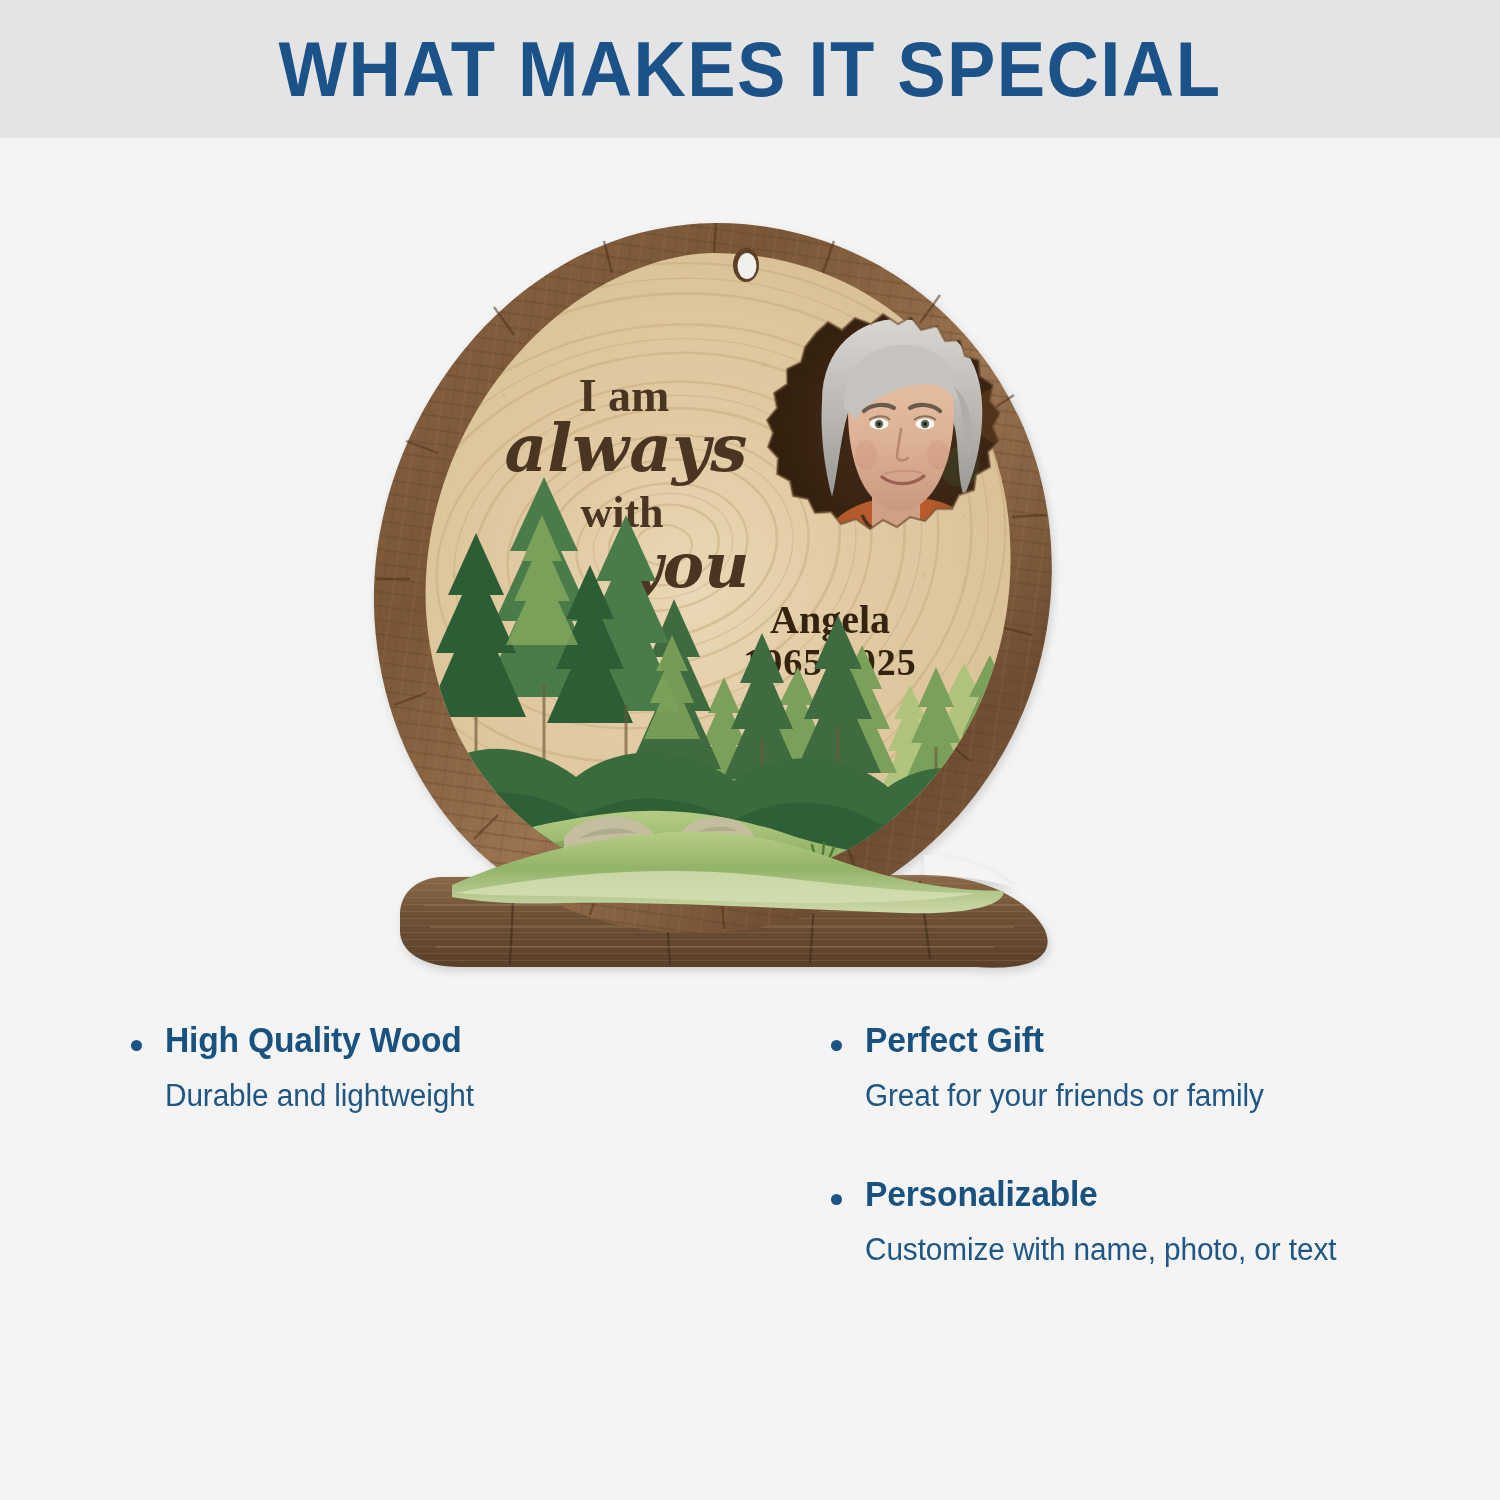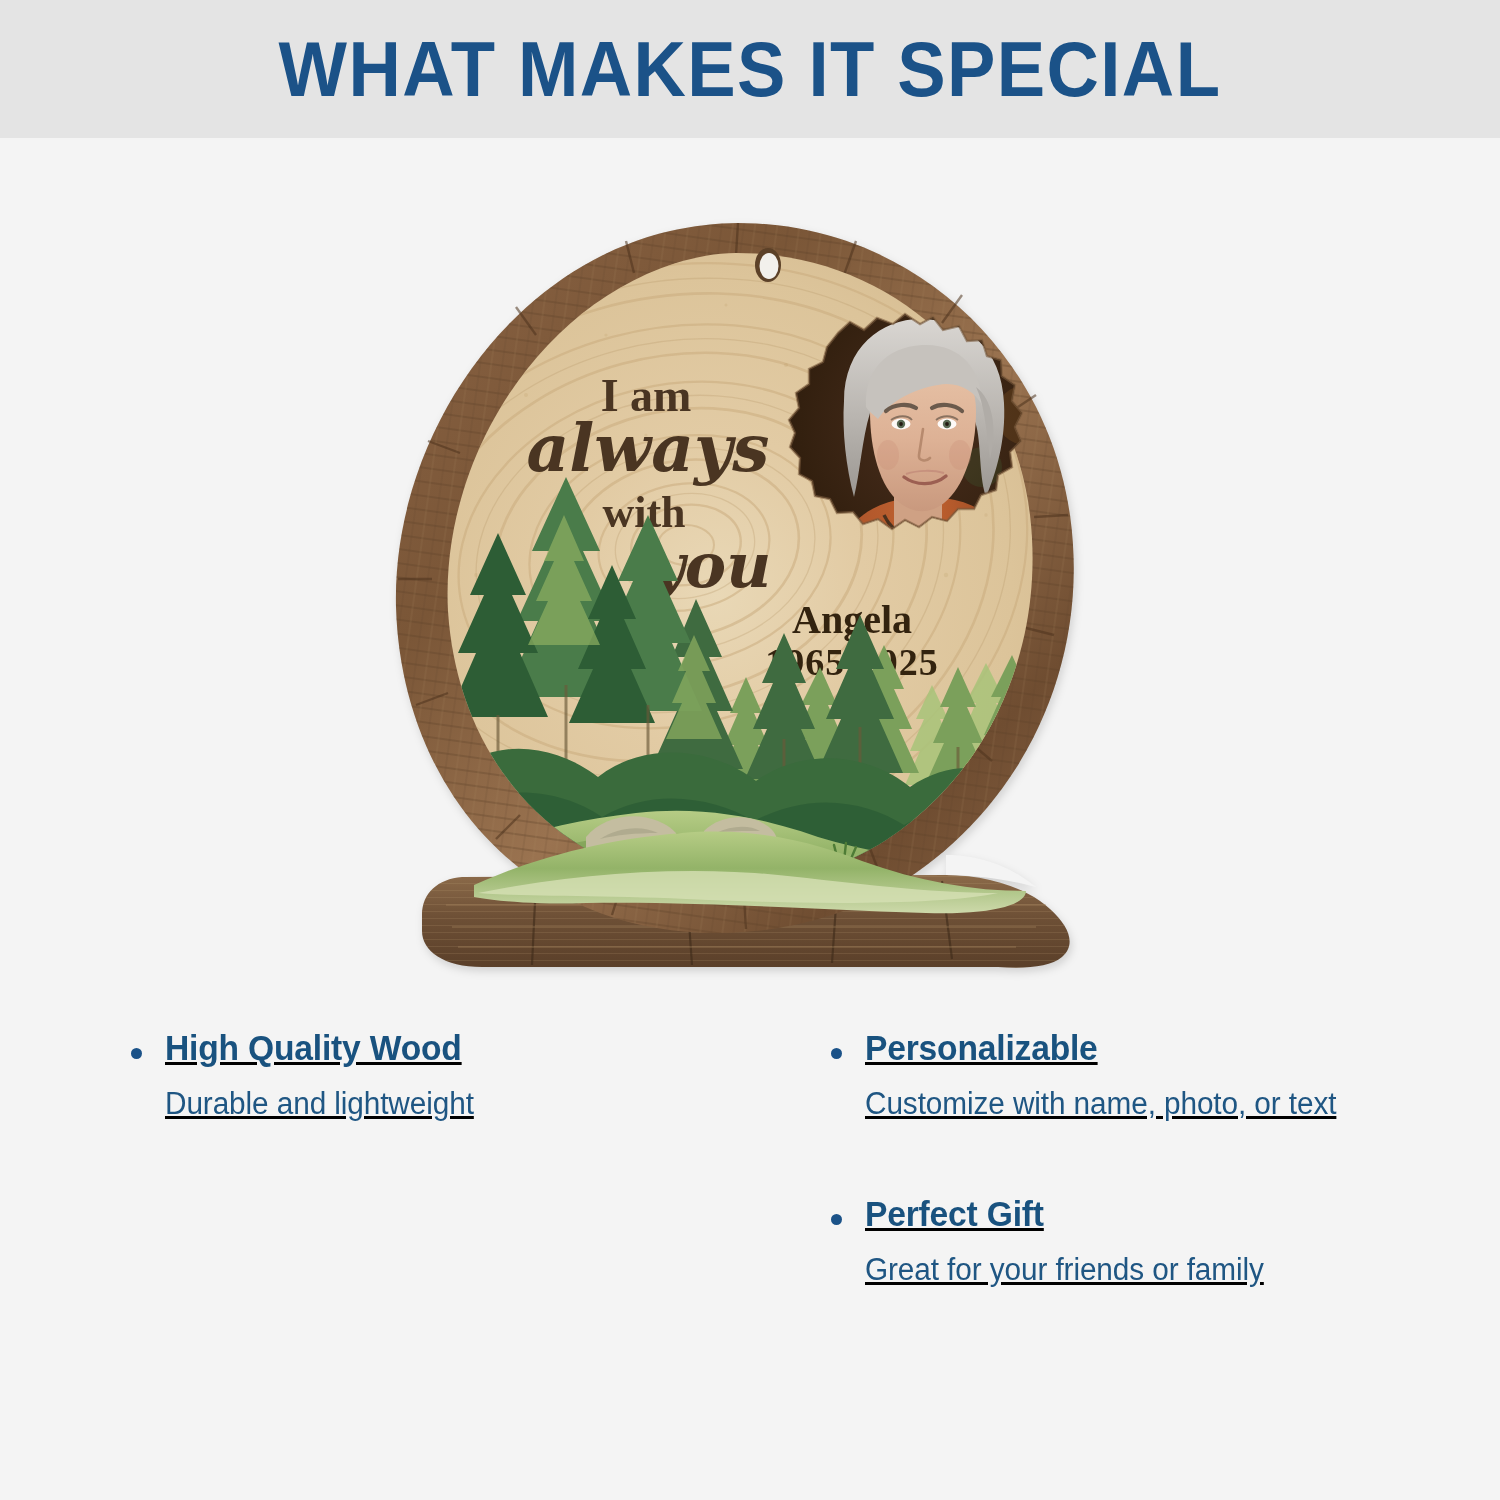--- a/index.html
+++ b/index.html
@@ -34,42 +34,41 @@
     font-size: 78px;
     letter-spacing: 1.5px;
     color: #1b5288;
     white-space: nowrap;
     transform: scaleX(0.93);
   }
 
   
   #product-stage {
     position: absolute;
-    left: 386px; top: 215px;
+    left: 364px; top: 215px;
     width: 720px; height: 770px;
   }
 
   
   #ornament {
     position: absolute;
     left: 0; top: 0;
     width: 720px; height: 770px;
     filter: drop-shadow(2px 4px 4px rgba(0,0,0,0.14));
   }
 
   
   #features {
     position: absolute;
     left: 0; top: 1010px;
     width: 1500px; height: 430px;
   }
   .feature-col {
     position: absolute;
-    top: 16px;
-    text-decoration: underline;
+    top: 8px;
   }
   #col-left  { left: 125px; width: 680px; }
   #col-right { left: 825px; width: 620px; }
 
   .feature-item {
     position: relative;
     padding-left: 40px;
     margin-bottom: 56px;
   }
   .feature-bullet {
@@ -514,26 +513,26 @@
       <div class="feature-title">High Quality Wood</div>
       <div class="feature-desc">Durable and lightweight</div>
     </div>
 
 
 
   </div>
 
   <div class="feature-col" id="col-right">
 
+    <div class="feature-item">
+      <span class="feature-bullet"></span>
+      <div class="feature-title">Perfect Gift</div>
+      <div class="feature-desc">Great for your friends or family</div>
+    </div>
+
     <div class="feature-item spacer-item">
       <span class="feature-bullet"></span>
       <div class="feature-title">Personalizable</div>
       <div class="feature-desc">Customize with name, photo, or text</div>
     </div>
 
-    <div class="feature-item">
-      <span class="feature-bullet"></span>
-      <div class="feature-title">Perfect Gift</div>
-      <div class="feature-desc">Great for your friends or family</div>
-    </div>
-
   </div>
 </div>
 
 </body></html>

